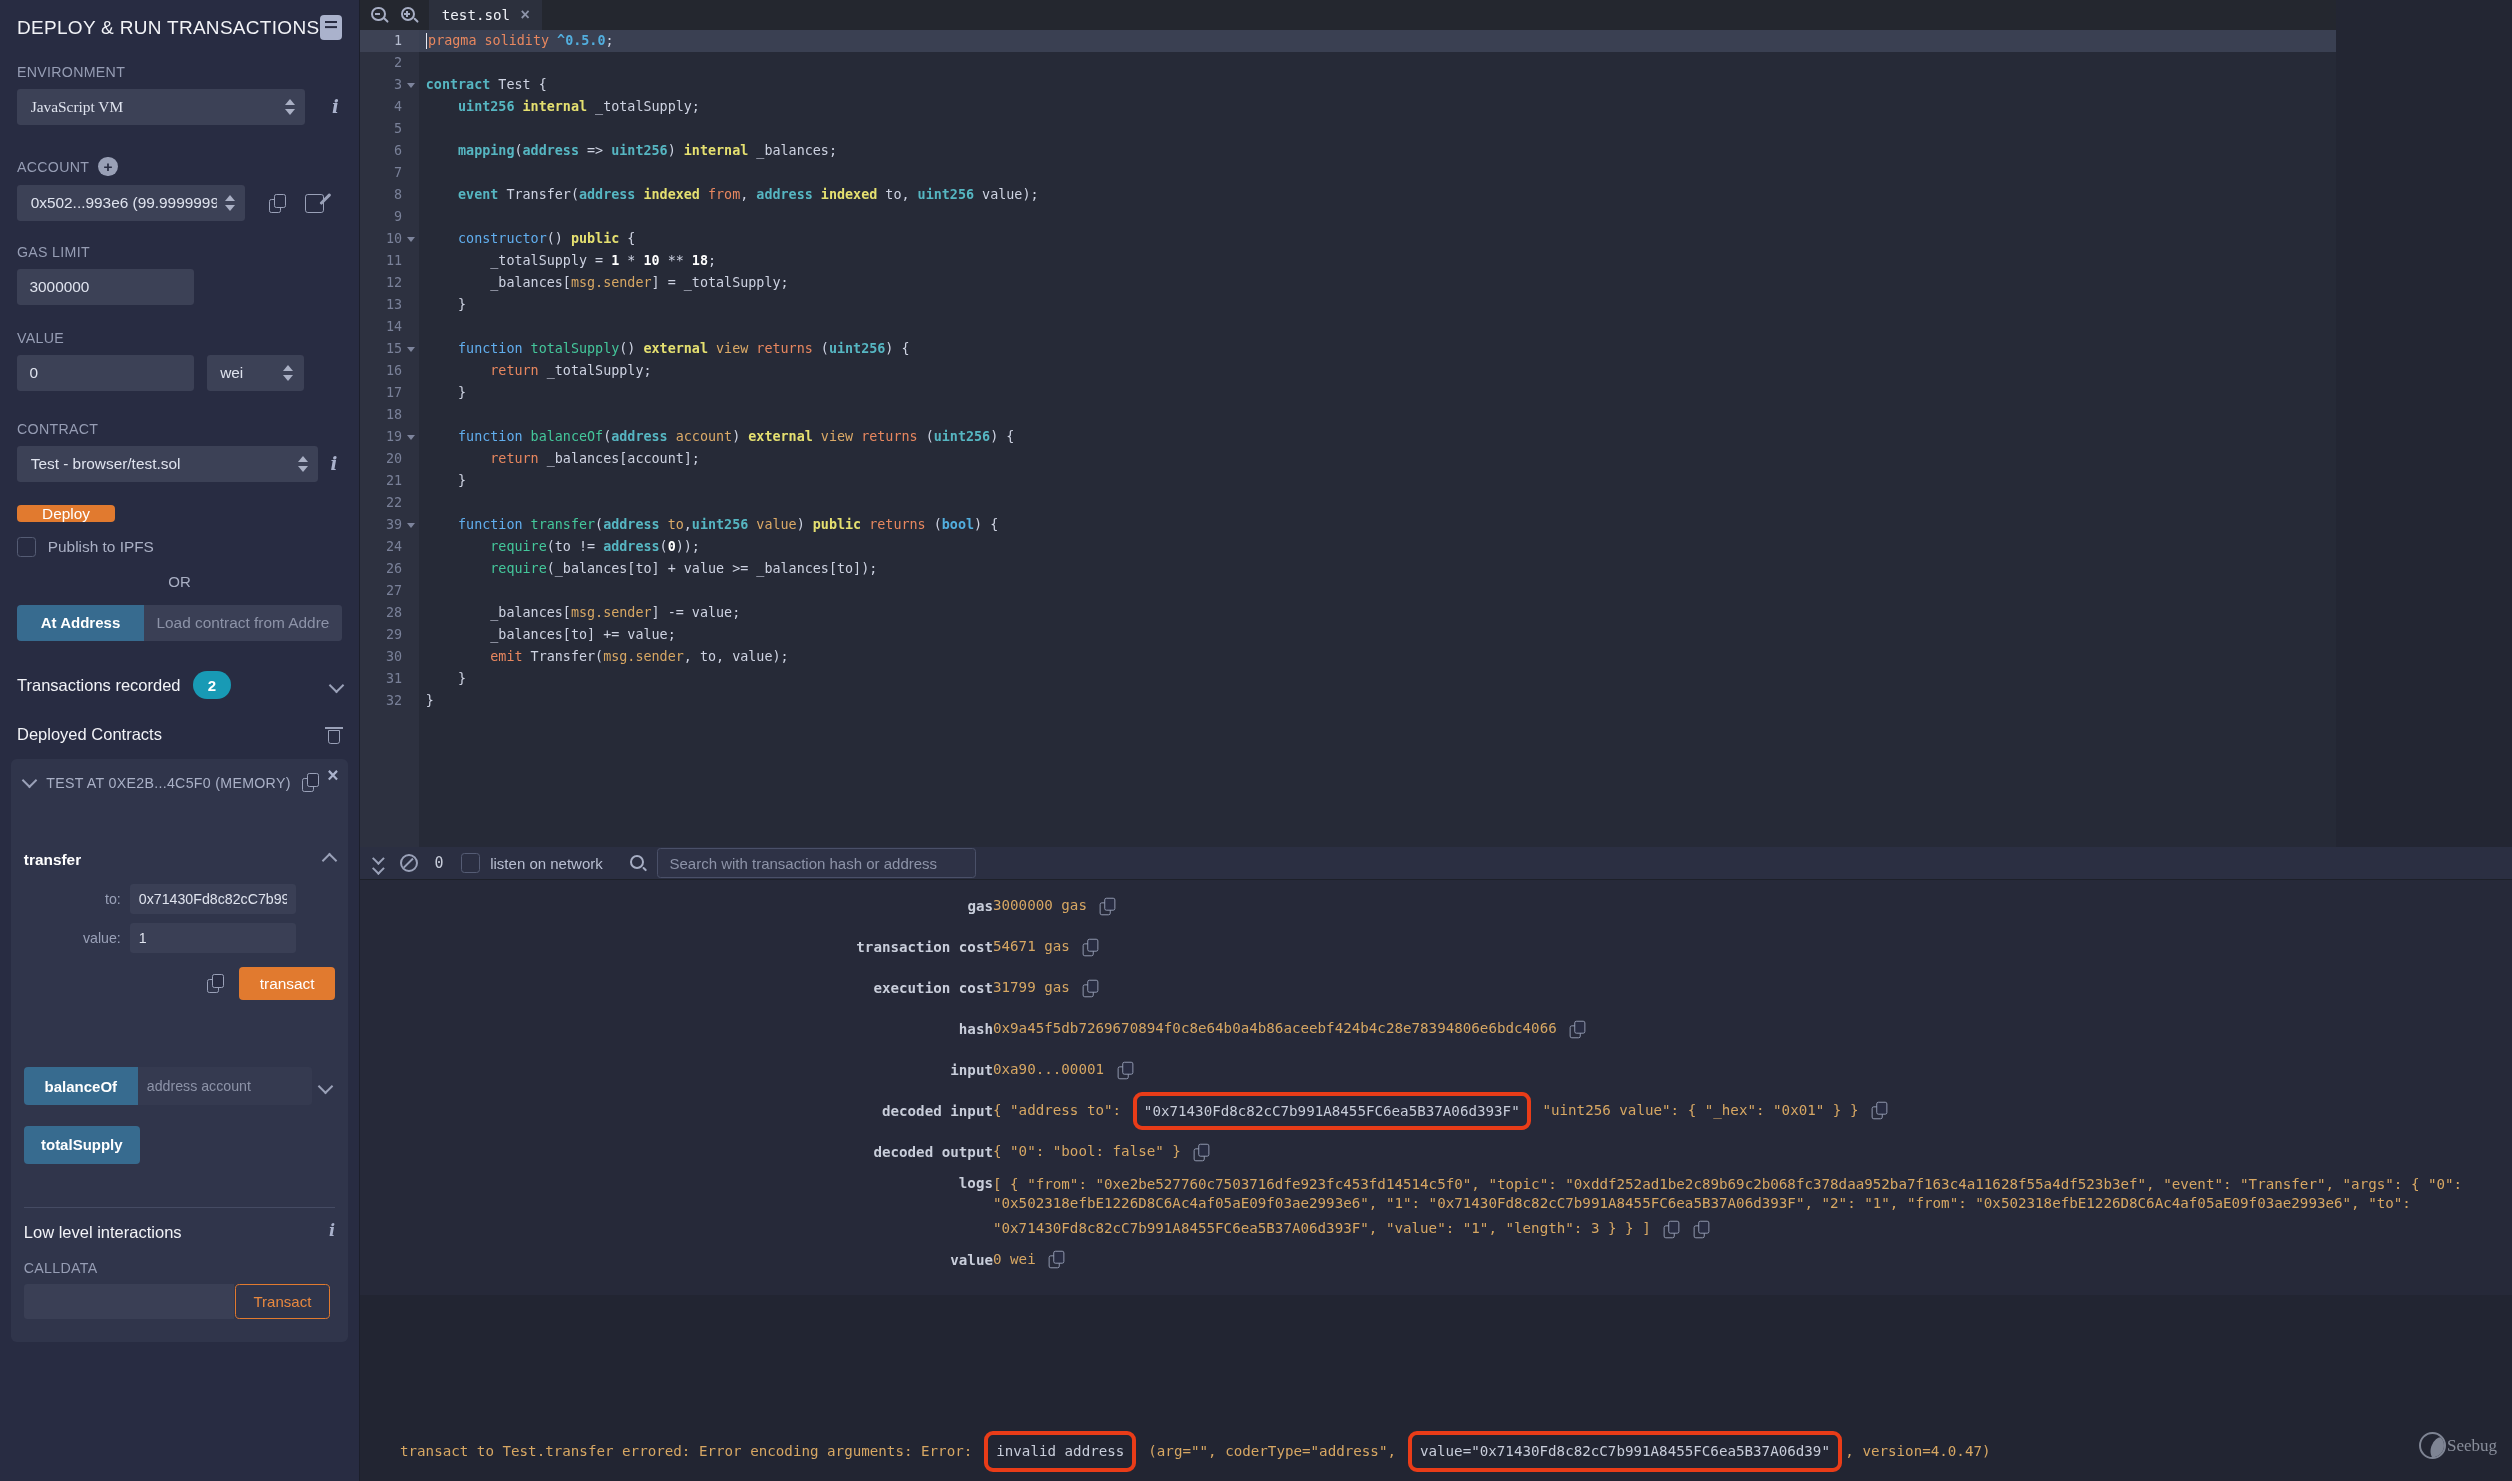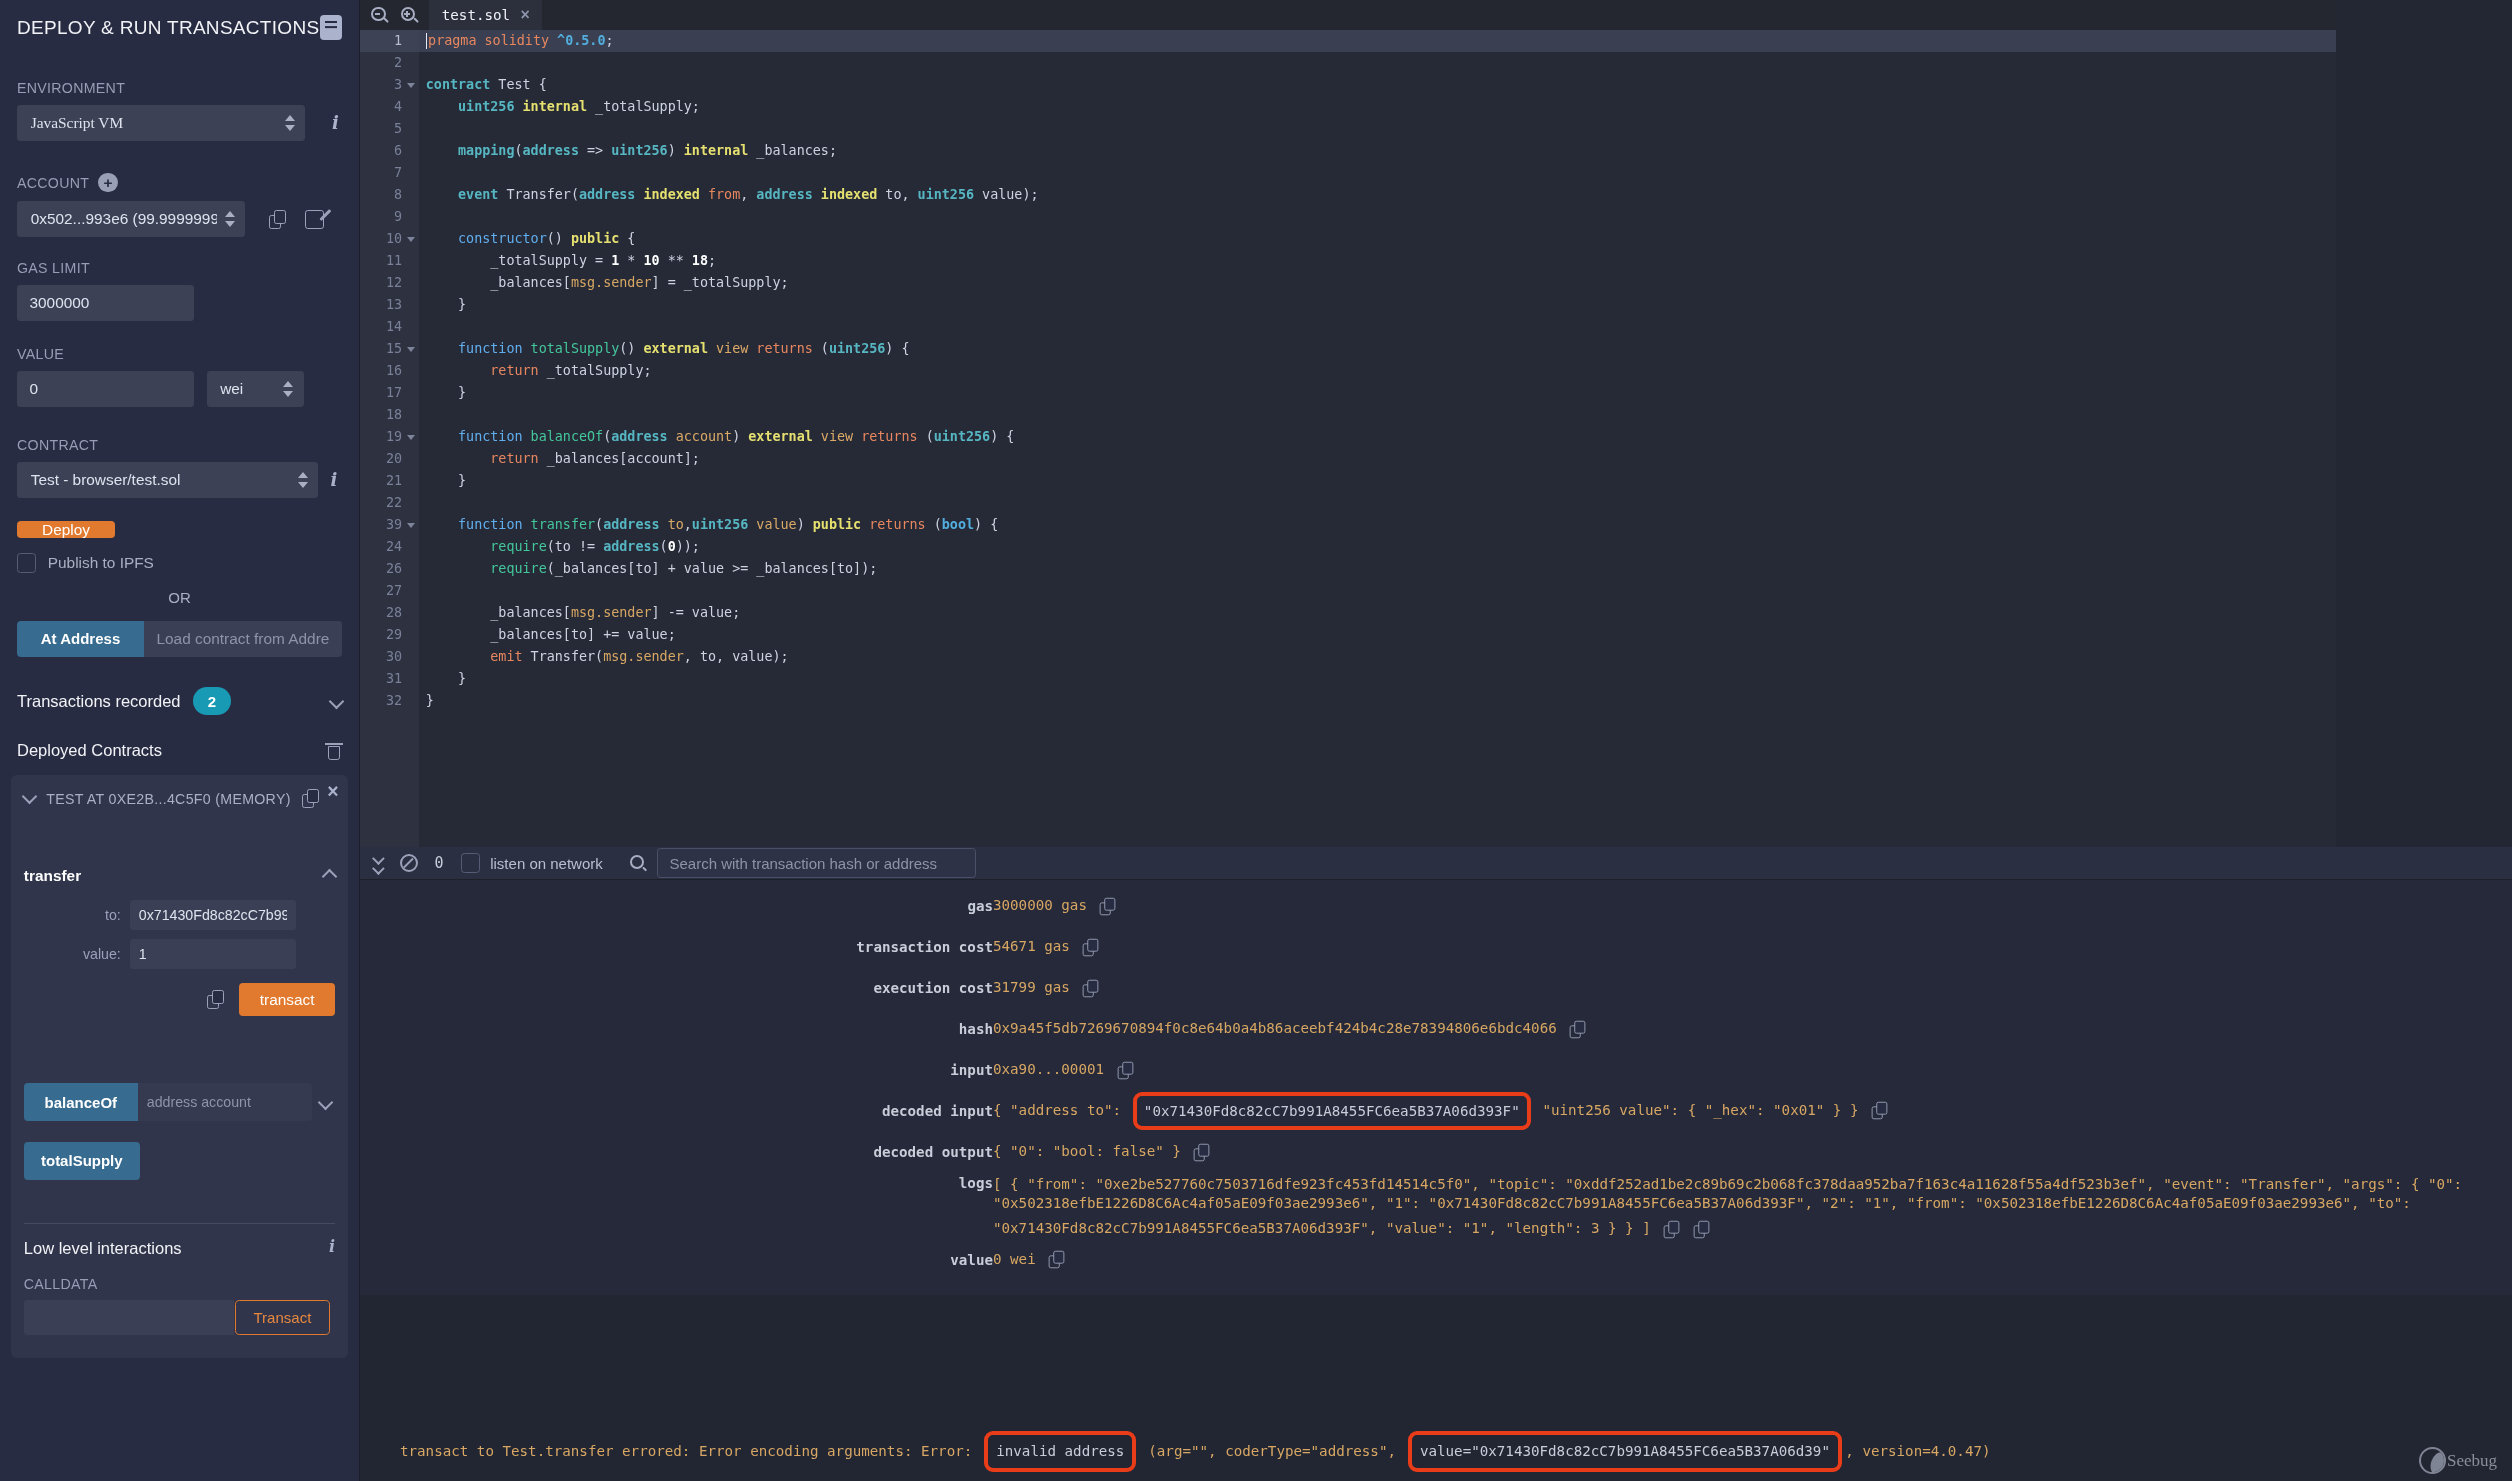--- a/index.html
+++ b/index.html
@@ -124,36 +124,36 @@
   .tlabel{width:633px;flex:0 0 auto;padding-left:40px;box-sizing:border-box;font-weight:700;color:#c8cdda;text-align:right;}
   .tval{flex:1;min-width:0;}
   .tline{white-space:nowrap;line-height:19.4px;}
   .tline + .tline{margin-top:0px;}
   .tline.gap{margin-top:5.7px;}
   #term-details .icn-copy{margin-left:12.5px;vertical-align:middle;transform:scale(.92);}
   .red-box{display:inline-block;border:4px solid #e93c18;border-radius:9px;
            padding:6.8px 6.8px;margin:0 3.4px;vertical-align:middle;line-height:17px;}
   #term-error{margin-top:136px;padding-left:40px;font-size:14.2px;white-space:nowrap;color:#c8cdda;}
   #term-error .red-box{padding:8px 8px;}
-  #watermark{position:absolute;right:15px;bottom:8px;display:flex;align-items:center;gap:1px;opacity:.85;}
+  #watermark{position:absolute;right:15px;bottom:23px;display:flex;align-items:center;gap:1px;opacity:.85;}
   .icn-seebug{width:27px;height:27px;border-radius:50%;border:2.3px solid #8f95a5;box-sizing:border-box;position:relative;overflow:hidden;}
   .icn-seebug::after{content:"";position:absolute;left:10.3px;top:3.4px;width:15px;height:23px;
                      background:#8f95a5;border-radius:50% 0 50% 50%;transform:rotate(18deg);}
   #watermark span.wm-text{font-size:17px;color:#9aa0ad;font-family:"Liberation Serif",serif;} .mt-field{margin-top:9px;}
 </style>
 </head>
 <body>
 
 <aside id="sidebar">
   <div class="side-title-row">
     <div class="side-title">DEPLOY &amp; RUN TRANSACTIONS</div>
     <div class="icn-book"></div>
   </div>
 
-  <div class="sec-label" style="margin-top:40px;">ENVIRONMENT</div>
+  <div class="sec-label" style="margin-top:24px;">ENVIRONMENT</div>
   <div class="row mt-field">
     <div class="sel" style="width:288px;font-family:Liberation Serif, serif;">
       <span class="sel-text">JavaScript VM</span>
       <span class="updn">
           <span class="tri-up"></span>
           <span class="tri-dn"></span>
         </span>
     </div>
     <span class="icn-info" style="margin-left:27px;">i</span>
   </div>

